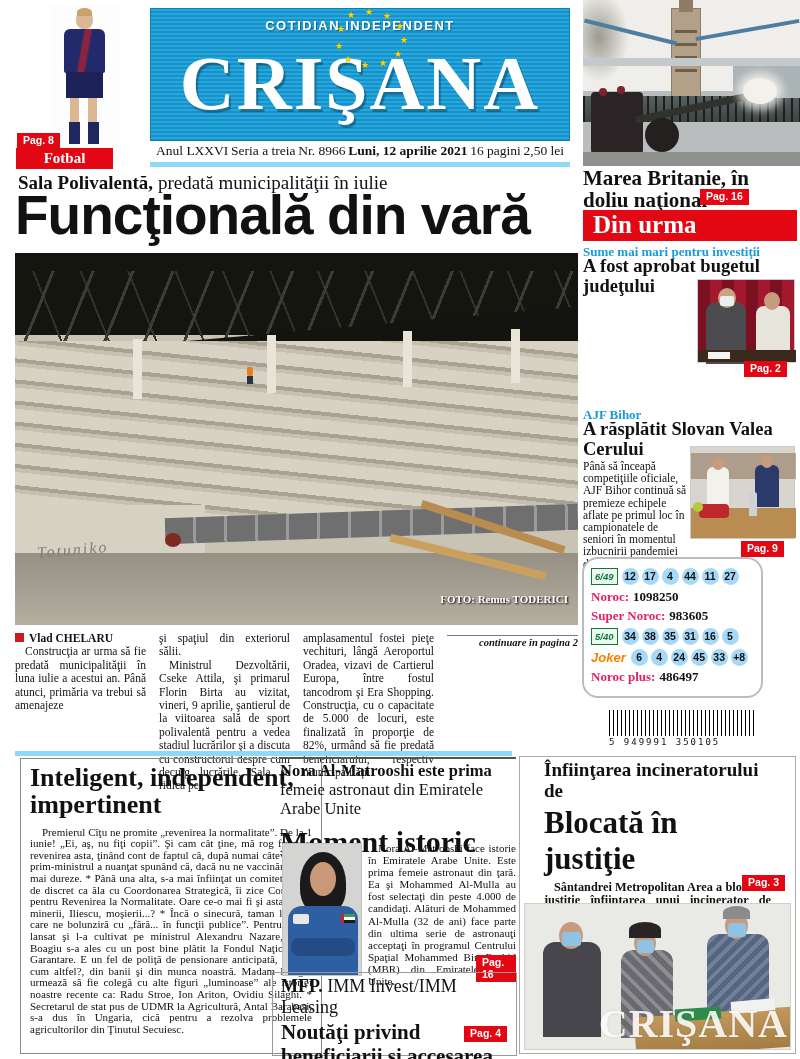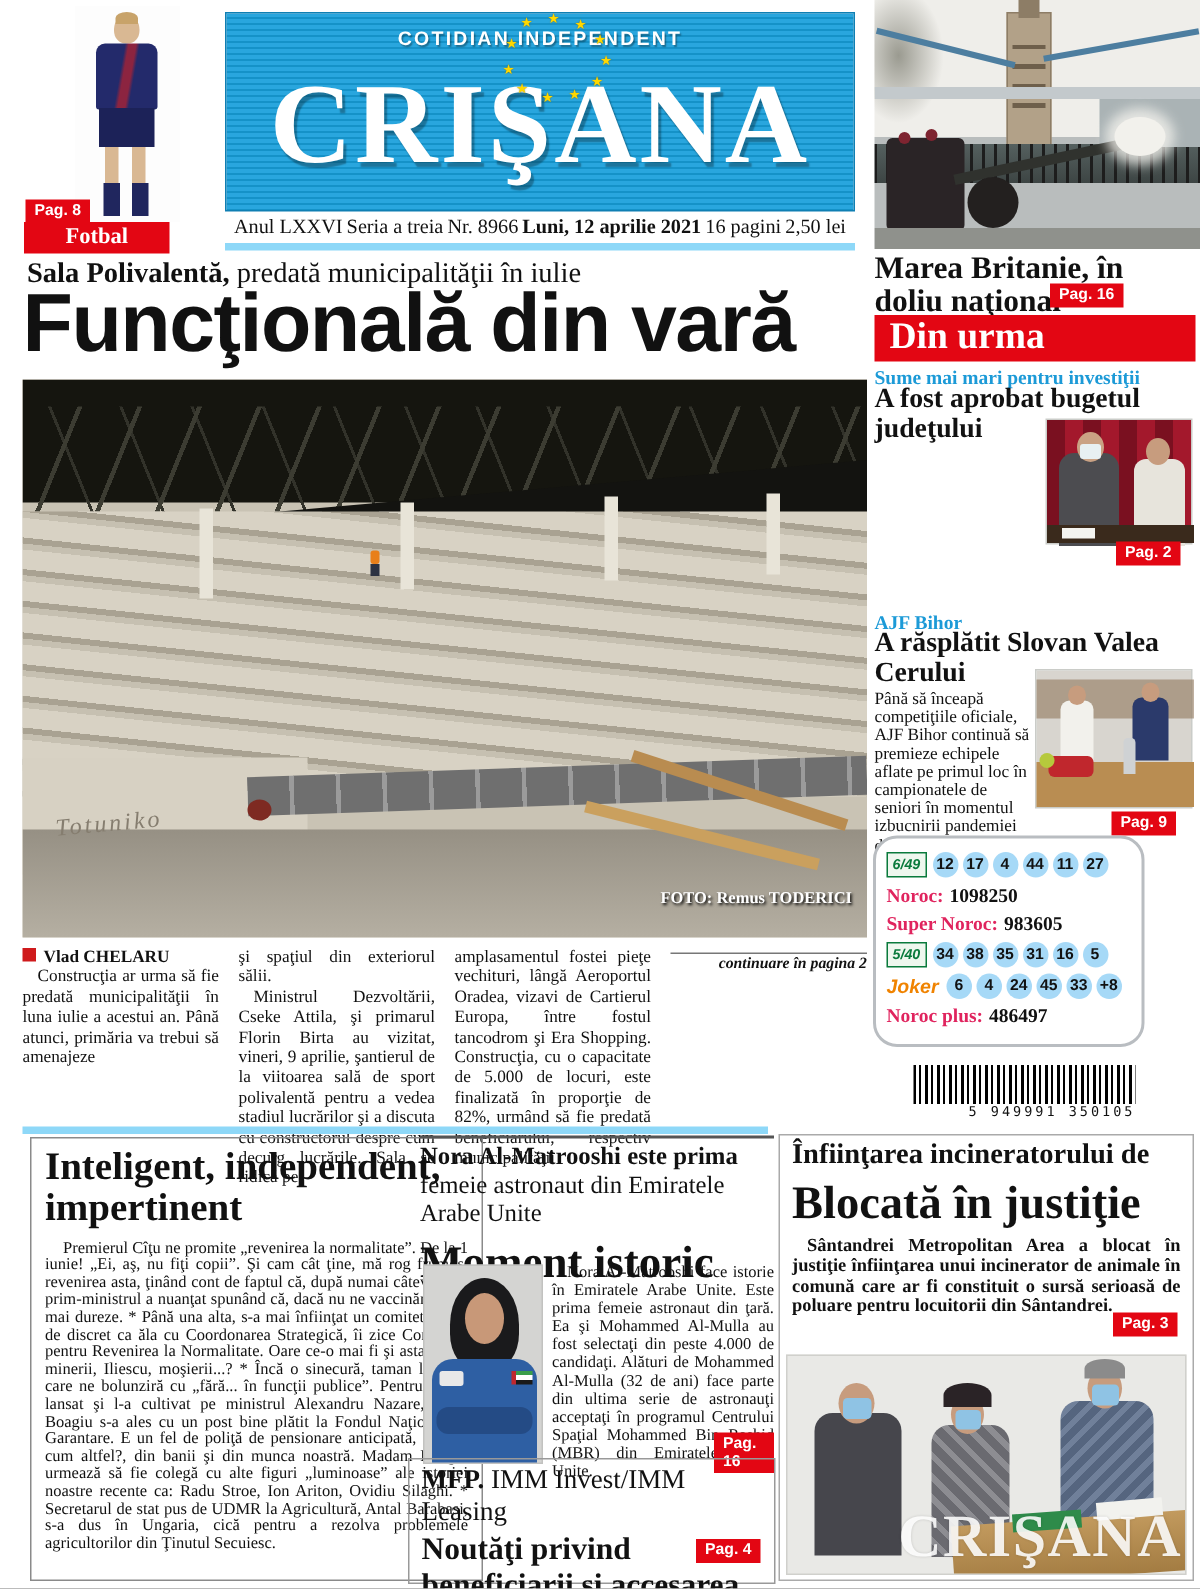--- a/index.html
+++ b/index.html
@@ -44,21 +44,21 @@
   .lotto-row{display:flex;align-items:center;margin-bottom:3px;}
   .lotto-logo{border:1.5px solid #0a7a3c;color:#0a7a3c;background:#eef7ee;
     font:bold italic 9.5px "Liberation Sans",sans-serif;padding:2px 3px;margin-right:4px;white-space:nowrap;}
   .joker-logo{color:#f08300;font:bold italic 13px "Liberation Sans",sans-serif;margin-right:5px;}
   .ball{width:17px;height:17px;border-radius:50%;background:#a6d9f7;color:#111;
     font:bold 10.5px/17px "Liberation Sans",sans-serif;text-align:center;margin-right:3px;flex:none;}
   .lotto-label{color:#e0245e;font-weight:bold;font-size:13px;margin-right:4px;}
   .lotto-val{font-weight:bold;font-size:13px;}
   .barcode{left:609px;top:710px;width:148px;height:26px;
     background:repeating-linear-gradient(90deg,#000 0 1.5px,#fff 1.5px 4px,#000 4px 5px,#fff 5px 8px);}
-  .barcode-digits{left:609px;top:737px;width:148px;text-align:right;
+  .barcode-digits{left:609px;top:737px;width:148px;text-align:left;
     font:9px "DejaVu Sans Mono",monospace;letter-spacing:2px;}
 
   
   .lead-kicker{left:18px;top:172px;font:19px "Liberation Serif",serif;}
   .lead-head{left:15px;top:188px;width:565px;font:900 55px/1.0 "Liberation Sans",sans-serif;letter-spacing:-1px;}
   .main-photo{left:15px;top:253px;width:563px;height:372px;background:#c9c3b4;overflow:hidden;}
   .credit{position:absolute;right:10px;bottom:20px;color:#fff;font:bold 11px "Liberation Serif",serif;
     text-shadow:1px 1px 2px #000;}
   .graffiti{position:absolute;left:22px;top:288px;color:#857d6f;font:italic 16px "Liberation Serif",serif;
     transform:rotate(-5deg);letter-spacing:2px;}
@@ -82,21 +82,21 @@
   .mid-head{font:bold 30px "Liberation Serif",serif;margin-top:6px;}
   .astro-photo{position:absolute;left:2px;top:84px;width:80px;height:133px;background:#d4d4d2;overflow:hidden;border:1px solid #c2c2c0;}
   .mid-body{position:absolute;left:88px;top:83px;width:148px;font:11px/12.1px "Liberation Serif",serif;text-align:justify;text-indent:10px;}
   .mid-badge{position:absolute;left:196px;top:196px;}
 
   .mfp-box{left:272px;top:972px;width:245px;height:84px;border:1px solid #999;padding:3px 8px;}
   .mfp-kicker{font:18px "Liberation Serif",serif;}
   .mfp-head{font:bold 21px/1.15 "Liberation Serif",serif;margin-top:2px;}
   .mfp-badge{position:absolute;right:9px;bottom:13px;}
 
-  .inc-box{left:519px;top:756px;width:277px;height:298px;border:1px solid #aaa;padding:3px 8px;}
+  .inc-box{left:519px;top:756px;width:277px;height:298px;border:1px solid #aaa;padding:3px 24px;}
   .inc-kicker{font:bold 19px/1.1 "Liberation Serif",serif;}
   .inc-head{font:bold 31px "Liberation Serif",serif;margin-top:3px;}
   .inc-body{font:bold 12.3px/1.1 "Liberation Serif",serif;text-align:justify;text-indent:10px;margin-top:4px;}
   .inc-badge{position:absolute;right:10px;top:118px;}
   .inc-photo{position:absolute;left:4px;top:146px;width:267px;height:147px;background:#e9e9e6;overflow:hidden;border:1px solid #d0d0cc;}
   .watermark{position:absolute;right:2px;bottom:2px;color:rgba(255,255,255,.88);
     font:bold 40px "Liberation Serif",serif;letter-spacing:1px;text-shadow:0 0 2px rgba(0,0,0,.15);}
 </style>
 </head>
 <body>

